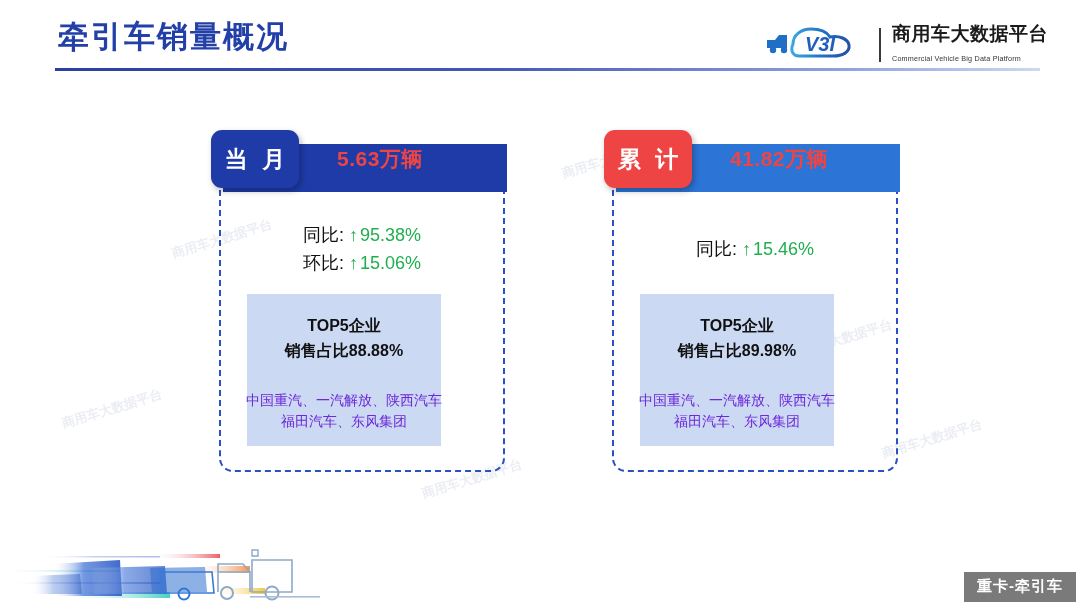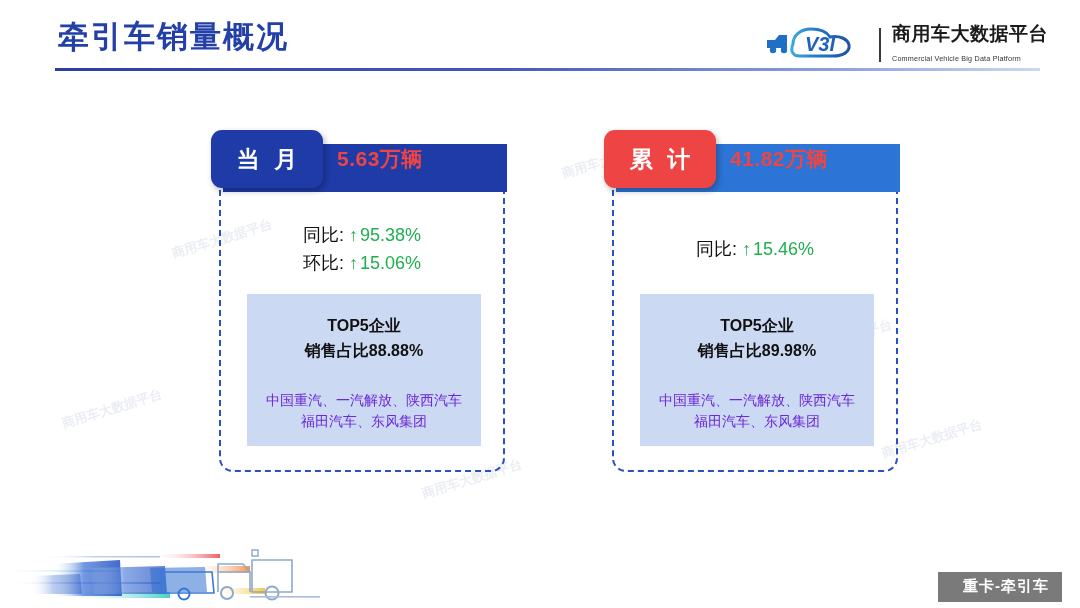--- a/index.html
+++ b/index.html
@@ -98,21 +98,21 @@
     height: 48px;
     box-sizing: border-box;
   }
   #card-month .card-headbar { background: #1E3BA8; }
   #card-cumulative .card-headbar { background: #2C74D6; }
 
   .card-badge {
     position: absolute;
     left: -10px;
     top: -24px;
-    width: 112px;
+    width: 88px;
     height: 58px;
     border-radius: 11px;
     display: flex;
     align-items: center;
     justify-content: center;
     color: #ffffff;
     font-size: 23px;
     font-weight: bold;
     letter-spacing: 4px;
     text-indent: 4px;
@@ -154,21 +154,21 @@
     line-height: 1.45;
   }
   .metric-label { color: #111111; font-weight: normal; }
   .metric-arrow { color: #1FAF4E; font-weight: normal; margin: 0 2px 0 5px; }
   .metric-value { color: #1FAF4E; font-weight: normal; }
 
   .card-top5 {
     position: absolute;
     left: 26px;
     top: 140px;
-    width: 234px;
+    width: 194px;
     height: 152px;
     background: #CBD9F3;
     box-sizing: border-box;
     padding: 20px 6px 8px 6px;
     display: flex;
     flex-direction: column;
     align-items: center;
   }
   .top5-title {
     font-size: 16px;
@@ -191,28 +191,28 @@
     font-size: 14px;
     color: #6d28d9;
     line-height: 1.55;
     text-align: center;
     white-space: nowrap;
   }
 
   
   #footer-tag {
     position: absolute;
-    right: 18px;
+    right: 4px;
     bottom: 6px;
     background: #7A7A7A;
     color: #ffffff;
     font-size: 15px;
     font-weight: bold;
     letter-spacing: 1px;
-    padding: 5px 13px 6px 25px;
+    padding: 5px 13px 6px 13px;
   }
   #footer-decoration {
     position: absolute;
     left: 0;
     bottom: 0;
     width: 330px;
     height: 98px;
     pointer-events: none;
   }
 

